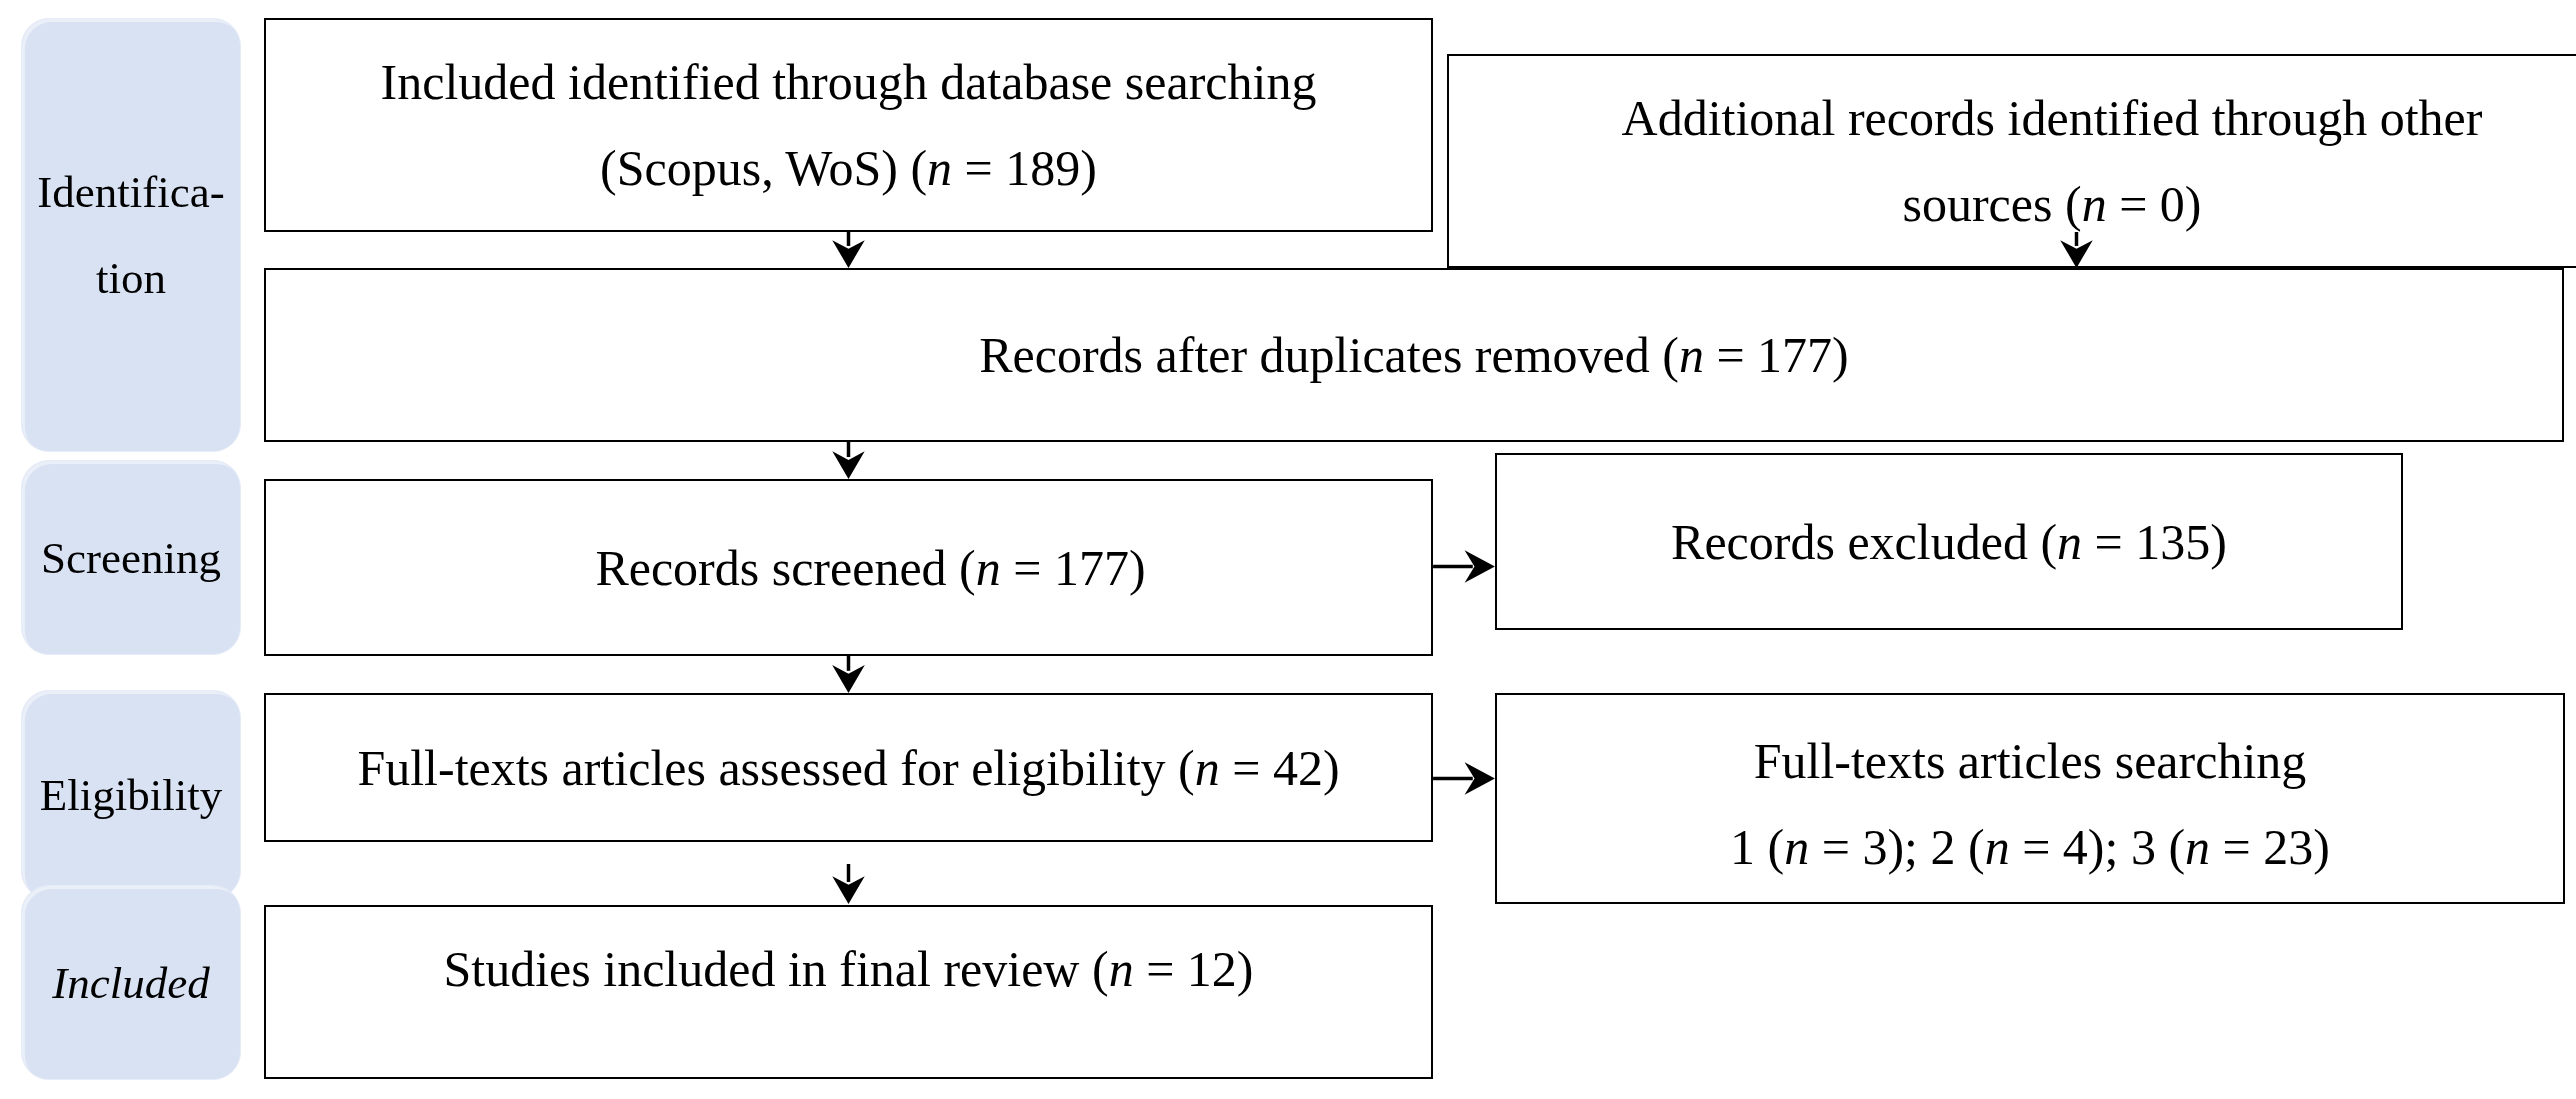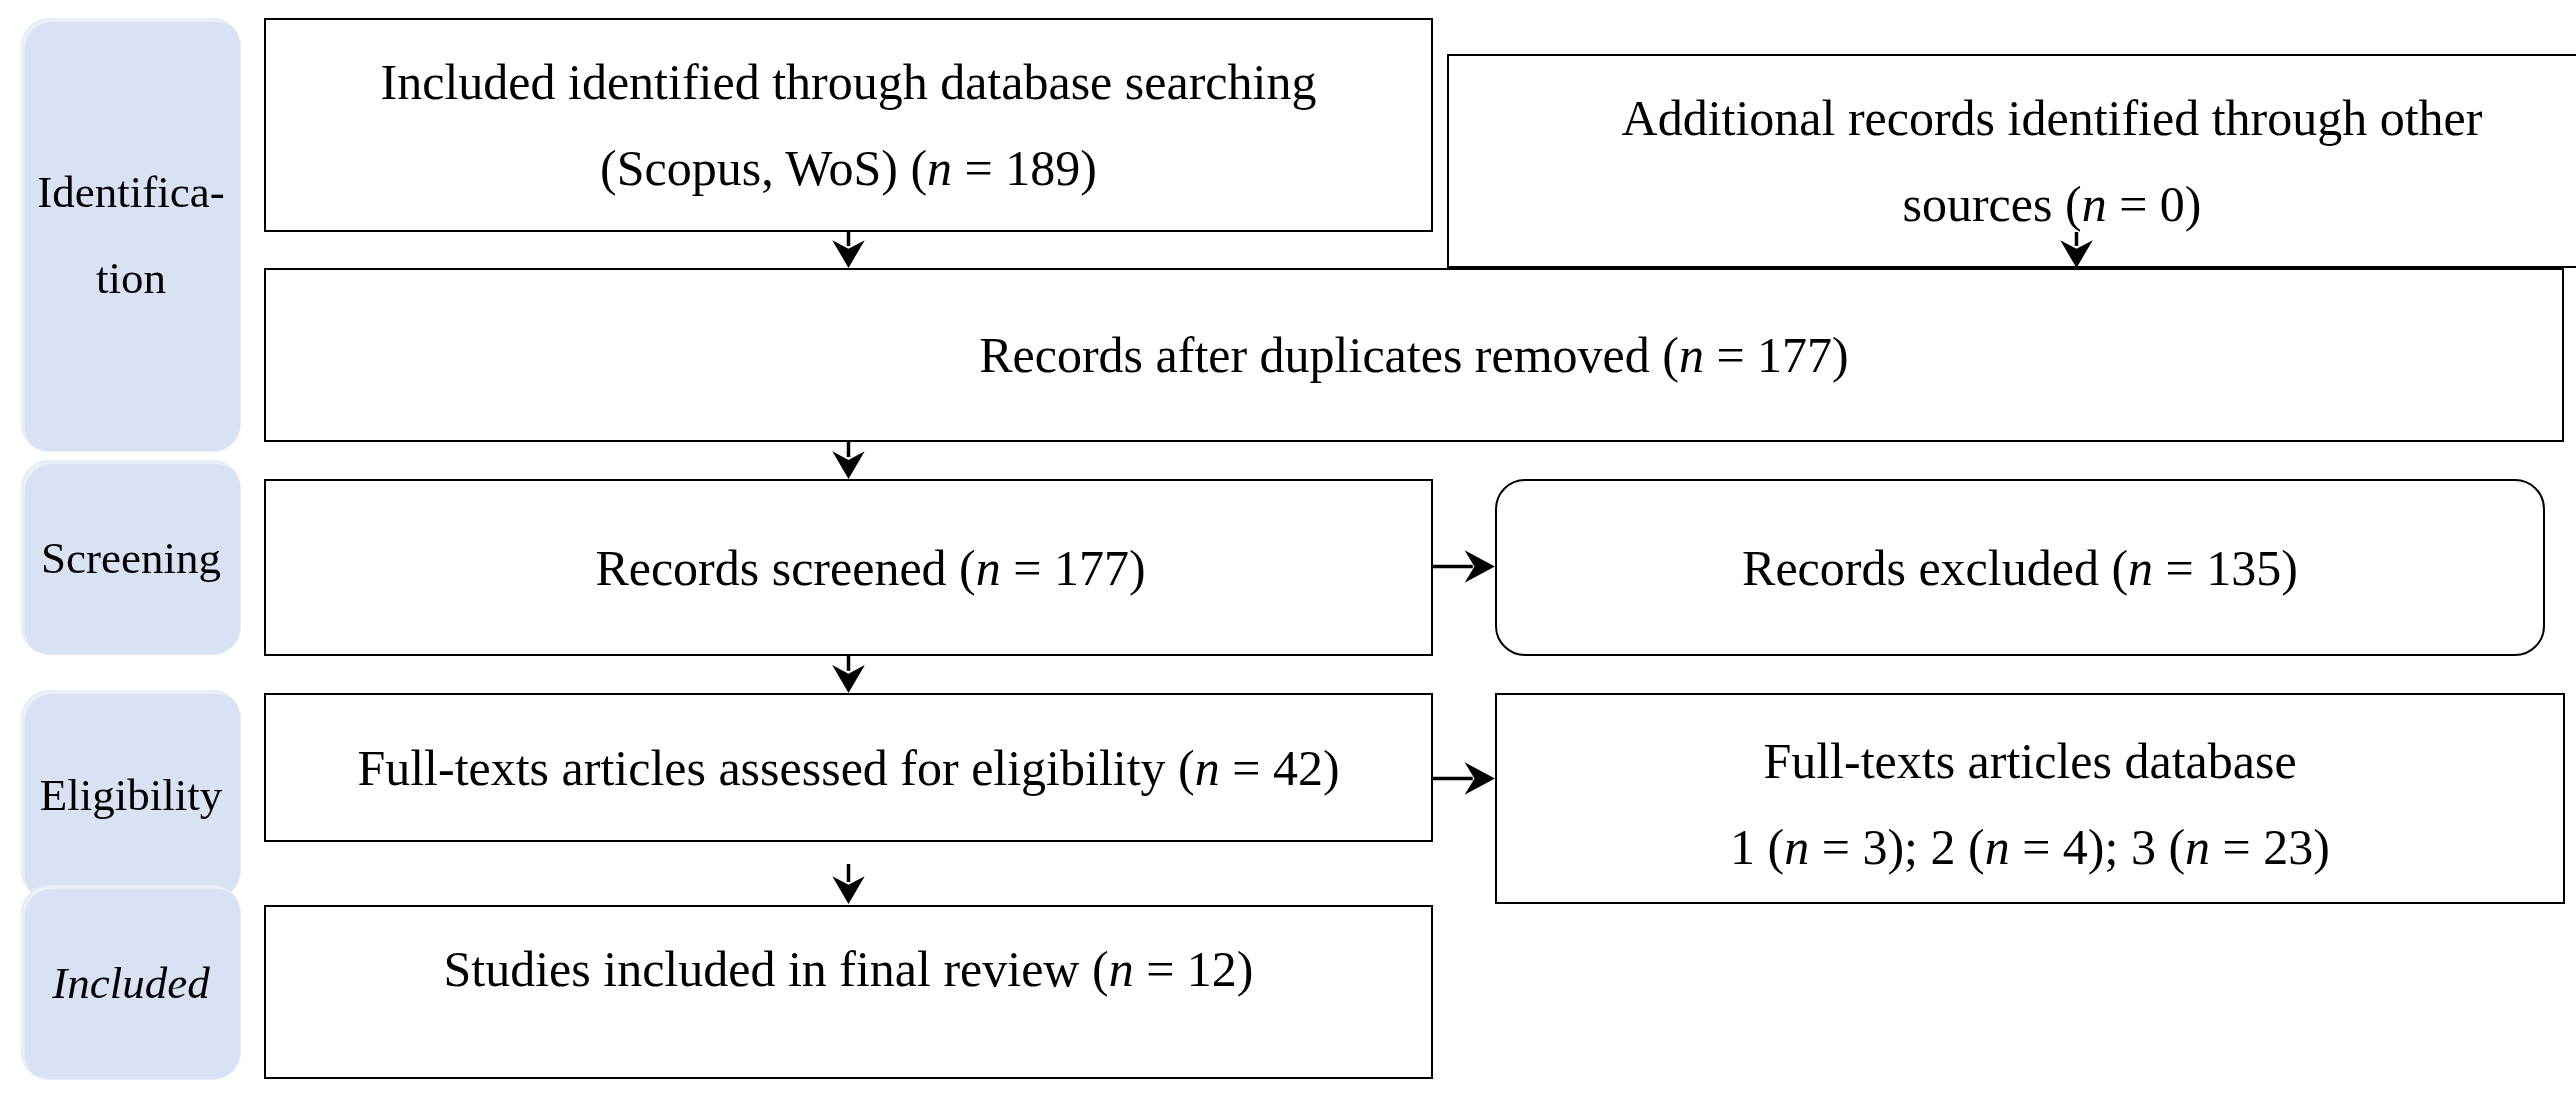--- a/index.html
+++ b/index.html
@@ -80,30 +80,30 @@
     </div>
 
   <div class="flow-box" id="box-c" style="left:264px; top:268px; width:2300px; height:174px;">
       <div class="tl">Records after duplicates removed (<i>n</i> = 177)</div>
     </div>
 
   <div class="flow-box" id="box-d" style="left:264px; top:479px; width:1169px; height:177px;padding-left:44px;">
       <div class="tl">Records screened (<i>n</i> = 177)</div>
     </div>
 
-  <div class="flow-box" id="box-e" style="left:1495px; top:479px; width:1050px; height:177px;border-radius:30px;">
+  <div class="flow-box" id="box-e" style="left:1495px; top:453px; width:908px; height:177px;">
       <div class="tl">Records excluded (<i>n</i> = 135)</div>
     </div>
 
   <div class="flow-box" id="box-f" style="left:264px; top:693px; width:1169px; height:149px;">
       <div class="tl">Full-texts articles assessed for eligibility (<i>n</i> = 42)</div>
     </div>
 
   <div class="flow-box" id="box-g" style="left:1495px; top:693px; width:1070px; height:211px;">
-      <div class="tl">Full-texts articles database</div>
+      <div class="tl">Full-texts articles searching</div>
       <div class="tl">1 (<i>n</i> = 3); 2 (<i>n</i> = 4); 3 (<i>n</i> = 23)</div>
     </div>
 
   <div class="flow-box" id="box-h" style="left:264px; top:905px; width:1169px; height:174px;">
       <div class="tl">Studies included in final review (<i>n</i> = 12)</div>
     </div>
 
   <svg class="arrow" style="left:831px; top:232px;" width="35" height="36" viewBox="0 0 60 62">
     <rect x="27" y="0" width="6" height="24"></rect>
     <polygon points="2,14 30,62 58,14 30,29"></polygon>

